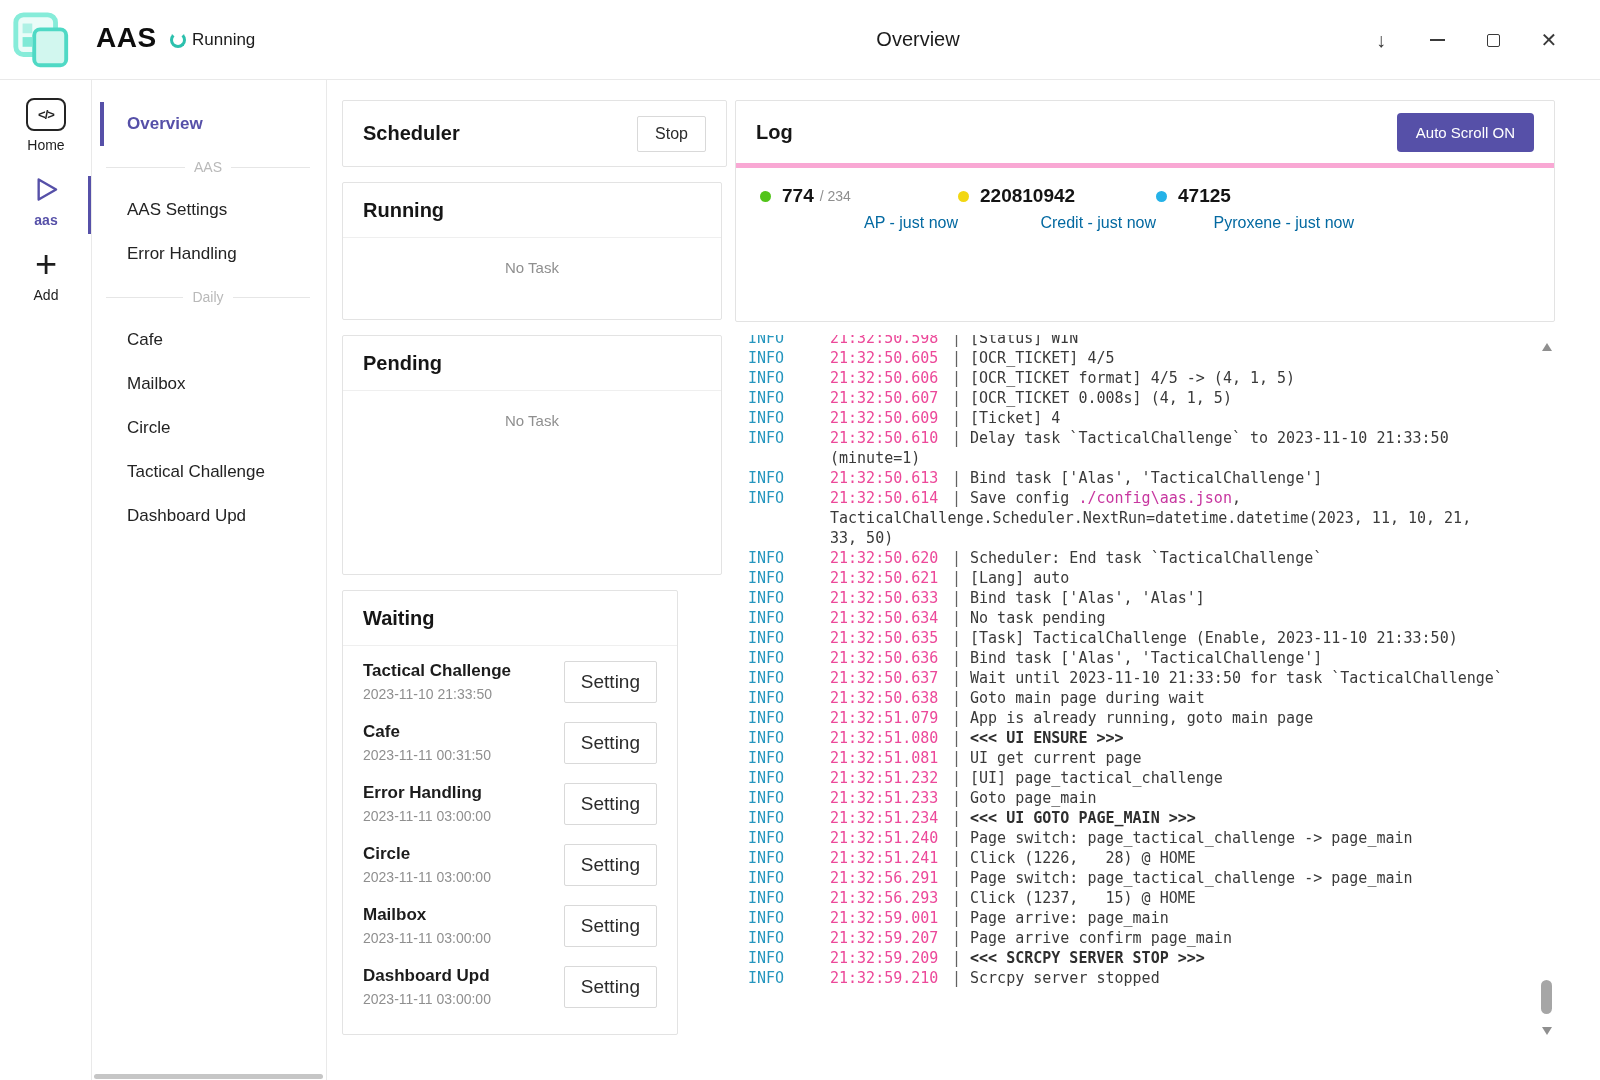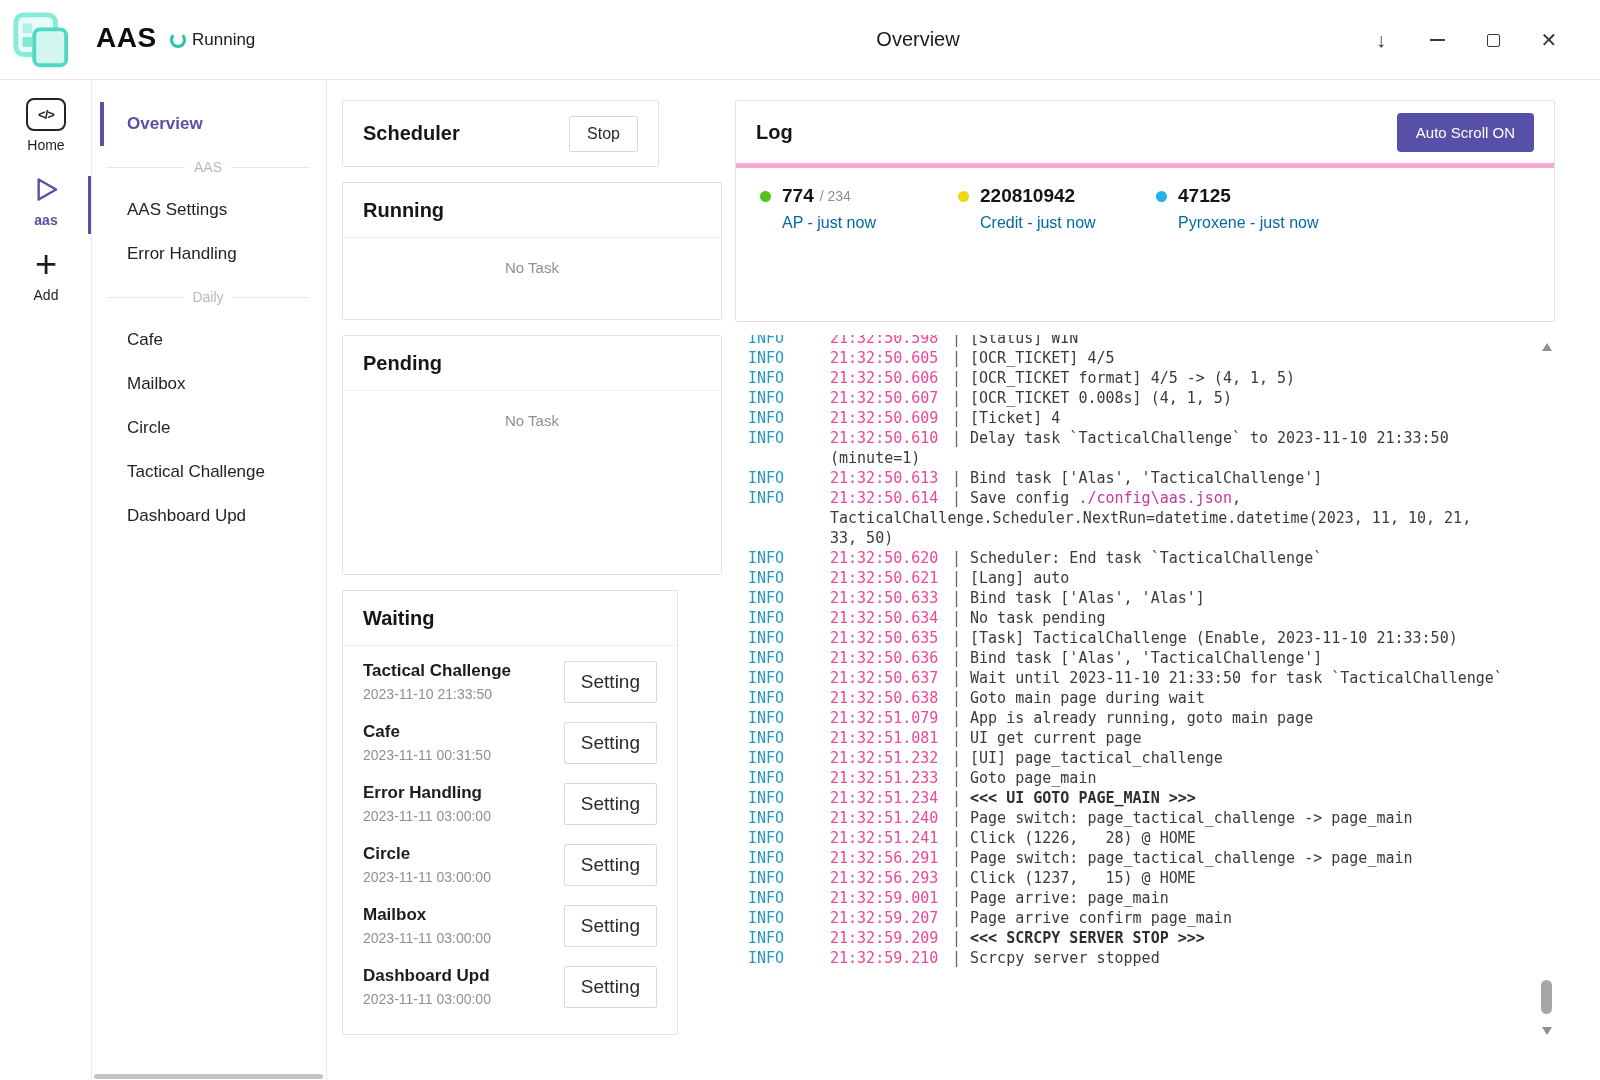--- a/index.html
+++ b/index.html
@@ -42,37 +42,37 @@
   .side-divider::before, .side-divider::after { content:""; flex:1; height:1px; background:#e6e6e6; }
   .side-hscroll { position:absolute; left:2px; right:3px; bottom:1px; height:5px; background:#c6c6c6; border-radius:3px; }
 
   
   .card { position:absolute; background:#fff; border:1px solid var(--card-border); border-radius:2px; }
   .card-title { font-size:20px; font-weight:bold; color:#161616; }
   .card-header { height:55px; display:flex; align-items:center; justify-content:space-between; padding:0 20px; border-bottom:1px solid #efefef; }
   .empty-text { text-align:center; padding-top:21px; color:#8f8f8f; font-size:15px; }
   .btn-outline { background:#fff; border:1px solid #d9d9d9; border-radius:2px; font-size:16px; color:#2b2b2b; padding:8px 17px; font-family:inherit; cursor:pointer; }
 
-  #scheduler-card { left:342px; top:100px; width:317px; height:67px; display:flex; align-items:center; justify-content:space-between; padding:0 20px; }
+  #scheduler-card { left:342px; top:100px; width:385px; height:67px; display:flex; align-items:center; justify-content:space-between; padding:0 20px; }
   #running-card   { left:342px; top:182px; width:380px; height:138px; }
   #pending-card   { left:342px; top:335px; width:380px; height:240px; }
   #waiting-card   { left:342px; top:590px; width:336px; height:445px; }
 
   .wait-list { padding:5px 20px 0; }
   .wait-row { height:61px; display:flex; align-items:center; justify-content:space-between; }
   .wait-name { font-size:17px; font-weight:bold; color:#1c1c1c; }
   .wait-time { font-size:14px; color:#8f8f8f; margin-top:5px; }
   .btn-setting { padding:9px 16px; font-size:19px; }
 
   
   #log-card { left:735px; top:100px; width:820px; height:222px; }
   .log-header { height:67px; display:flex; align-items:center; justify-content:space-between; padding:0 20px; border-bottom:5px solid #f9a8d4; }
   .btn-primary { background:var(--accent); color:#fff; border:none; border-radius:4px; font-size:15px; padding:11px 19px; font-family:inherit; cursor:pointer; }
   .stats { display:flex; padding:17px 24px 0; }
-  .stat { width:198px; }
+  .stat { width:198px;text-align:right; }
   .stat-top { display:flex; align-items:center; }
   .dot { width:11px; height:11px; border-radius:50%; margin-right:11px; background:#ccc; }
   .stat-value { font-size:19px; font-weight:bold; color:#141414; }
   .stat-suffix { font-size:14px; color:#8f8f8f; margin-left:6px; }
   .stat-caption { font-size:16px; color:#0369a1; margin:7px 0 0 22px; }
 
   
   .log-console { position:absolute; left:735px; top:335px; width:820px; height:705px; }
   .log-lines { position:absolute; left:0; top:0; right:0; bottom:0; overflow:hidden; padding:0 50px 0 13px;
     font-family:"DejaVu Sans Mono", monospace; font-size:15px; line-height:20px; color:#3a3a3a; }
@@ -282,20 +282,21 @@
       <div class="log-line"><span class="log-lvl">INFO</span><span class="log-time">21:32:50.614</span><span class="log-sep"></span><span class="log-msg"><span>Save config </span><span class="pink">./config\aas.json</span><span>, TacticalChallenge.Scheduler.NextRun=datetime.datetime(2023, 11, 10, 21, 33, 50)</span></span></div>
       <div class="log-line"><span class="log-lvl">INFO</span><span class="log-time">21:32:50.620</span><span class="log-sep"></span><span class="log-msg"><span>Scheduler: End task `TacticalChallenge`</span><span class="pink"></span><span></span></span></div>
       <div class="log-line"><span class="log-lvl">INFO</span><span class="log-time">21:32:50.621</span><span class="log-sep"></span><span class="log-msg"><span>[Lang] auto</span><span class="pink"></span><span></span></span></div>
       <div class="log-line"><span class="log-lvl">INFO</span><span class="log-time">21:32:50.633</span><span class="log-sep"></span><span class="log-msg"><span>Bind task ['Alas', 'Alas']</span><span class="pink"></span><span></span></span></div>
       <div class="log-line"><span class="log-lvl">INFO</span><span class="log-time">21:32:50.634</span><span class="log-sep"></span><span class="log-msg"><span>No task pending</span><span class="pink"></span><span></span></span></div>
       <div class="log-line"><span class="log-lvl">INFO</span><span class="log-time">21:32:50.635</span><span class="log-sep"></span><span class="log-msg"><span>[Task] TacticalChallenge (Enable, 2023-11-10 21:33:50)</span><span class="pink"></span><span></span></span></div>
       <div class="log-line"><span class="log-lvl">INFO</span><span class="log-time">21:32:50.636</span><span class="log-sep"></span><span class="log-msg"><span>Bind task ['Alas', 'TacticalChallenge']</span><span class="pink"></span><span></span></span></div>
       <div class="log-line"><span class="log-lvl">INFO</span><span class="log-time">21:32:50.637</span><span class="log-sep"></span><span class="log-msg"><span>Wait until 2023-11-10 21:33:50 for task `TacticalChallenge`</span><span class="pink"></span><span></span></span></div>
       <div class="log-line"><span class="log-lvl">INFO</span><span class="log-time">21:32:50.638</span><span class="log-sep"></span><span class="log-msg"><span>Goto main page during wait</span><span class="pink"></span><span></span></span></div>
       <div class="log-line"><span class="log-lvl">INFO</span><span class="log-time">21:32:51.079</span><span class="log-sep"></span><span class="log-msg"><span>App is already running, goto main page</span><span class="pink"></span><span></span></span></div>
+      <div class="log-line"><span class="log-lvl">INFO</span><span class="log-time">21:32:51.080</span><span class="log-sep"></span><span class="log-msg bold"><span>&lt;&lt;&lt; UI ENSURE &gt;&gt;&gt;</span><span class="pink"></span><span></span></span></div>
       <div class="log-line"><span class="log-lvl">INFO</span><span class="log-time">21:32:51.081</span><span class="log-sep"></span><span class="log-msg"><span>UI get current page</span><span class="pink"></span><span></span></span></div>
       <div class="log-line"><span class="log-lvl">INFO</span><span class="log-time">21:32:51.232</span><span class="log-sep"></span><span class="log-msg"><span>[UI] page_tactical_challenge</span><span class="pink"></span><span></span></span></div>
       <div class="log-line"><span class="log-lvl">INFO</span><span class="log-time">21:32:51.233</span><span class="log-sep"></span><span class="log-msg"><span>Goto page_main</span><span class="pink"></span><span></span></span></div>
       <div class="log-line"><span class="log-lvl">INFO</span><span class="log-time">21:32:51.234</span><span class="log-sep"></span><span class="log-msg bold"><span>&lt;&lt;&lt; UI GOTO PAGE_MAIN &gt;&gt;&gt;</span><span class="pink"></span><span></span></span></div>
       <div class="log-line"><span class="log-lvl">INFO</span><span class="log-time">21:32:51.240</span><span class="log-sep"></span><span class="log-msg"><span>Page switch: page_tactical_challenge -&gt; page_main</span><span class="pink"></span><span></span></span></div>
       <div class="log-line"><span class="log-lvl">INFO</span><span class="log-time">21:32:51.241</span><span class="log-sep"></span><span class="log-msg"><span>Click (1226,   28) @ HOME</span><span class="pink"></span><span></span></span></div>
       <div class="log-line"><span class="log-lvl">INFO</span><span class="log-time">21:32:56.291</span><span class="log-sep"></span><span class="log-msg"><span>Page switch: page_tactical_challenge -&gt; page_main</span><span class="pink"></span><span></span></span></div>
       <div class="log-line"><span class="log-lvl">INFO</span><span class="log-time">21:32:56.293</span><span class="log-sep"></span><span class="log-msg"><span>Click (1237,   15) @ HOME</span><span class="pink"></span><span></span></span></div>
       <div class="log-line"><span class="log-lvl">INFO</span><span class="log-time">21:32:59.001</span><span class="log-sep"></span><span class="log-msg"><span>Page arrive: page_main</span><span class="pink"></span><span></span></span></div>
       <div class="log-line"><span class="log-lvl">INFO</span><span class="log-time">21:32:59.207</span><span class="log-sep"></span><span class="log-msg"><span>Page arrive confirm page_main</span><span class="pink"></span><span></span></span></div>

